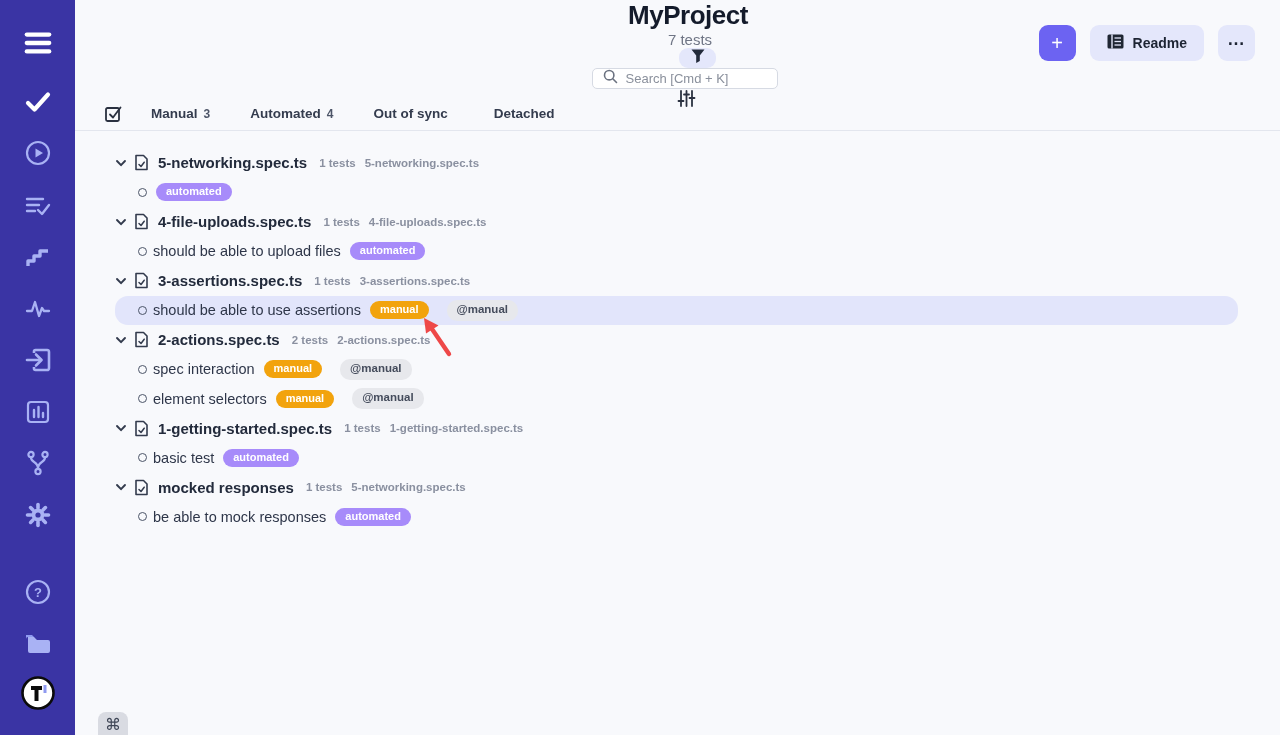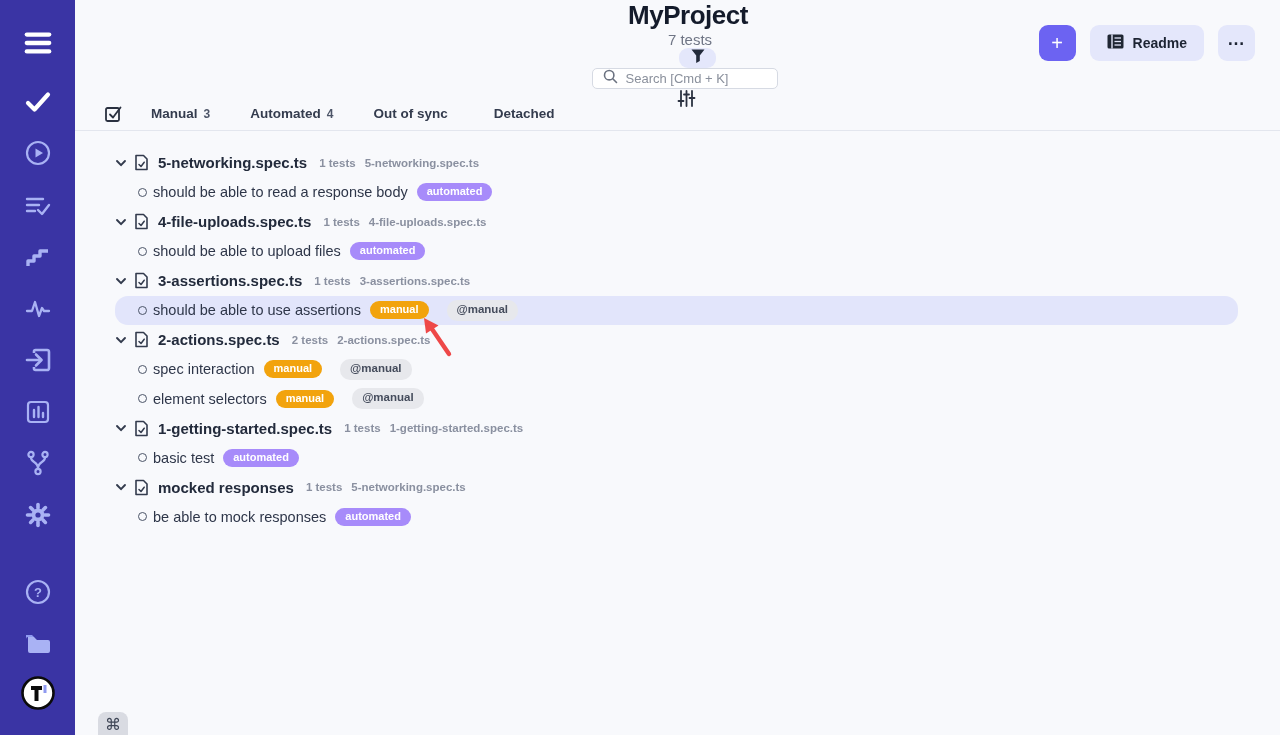--- a/index.html
+++ b/index.html
@@ -311,21 +311,20 @@
           <path d="M2 1.5 H9.5 L13 5 V15.5 H2 Z" fill="none" stroke="#333b4d" stroke-width="1.6" stroke-linejoin="round"></path>
           <polyline points="5,10.5 7,12.5 10.2,8.2" fill="none" stroke="#333b4d" stroke-width="1.5" stroke-linecap="round" stroke-linejoin="round"></polyline>
         </svg>
       </span>
       <span class="file-name">5-networking.spec.ts</span>
       <span class="meta">1 tests</span>
       <span class="meta path">5-networking.spec.ts</span>
     </div>
     <div class="row test-row">
       <span class="status-circle"></span>
-      <span class="test-name">should be able to read a response body</span>
       <span class="badge automated">automated</span>
     </div>
     <div class="row file-row">
       <span class="chevron">
         <svg width="12" height="12" viewBox="0 0 12 12">
           <polyline points="2,4 6,8.2 10,4" fill="none" stroke="#333b4d" stroke-width="1.9" stroke-linecap="round" stroke-linejoin="round"></polyline>
         </svg>
       </span>
       <span class="file-icon">
         <svg width="15" height="17" viewBox="0 0 15 17">

